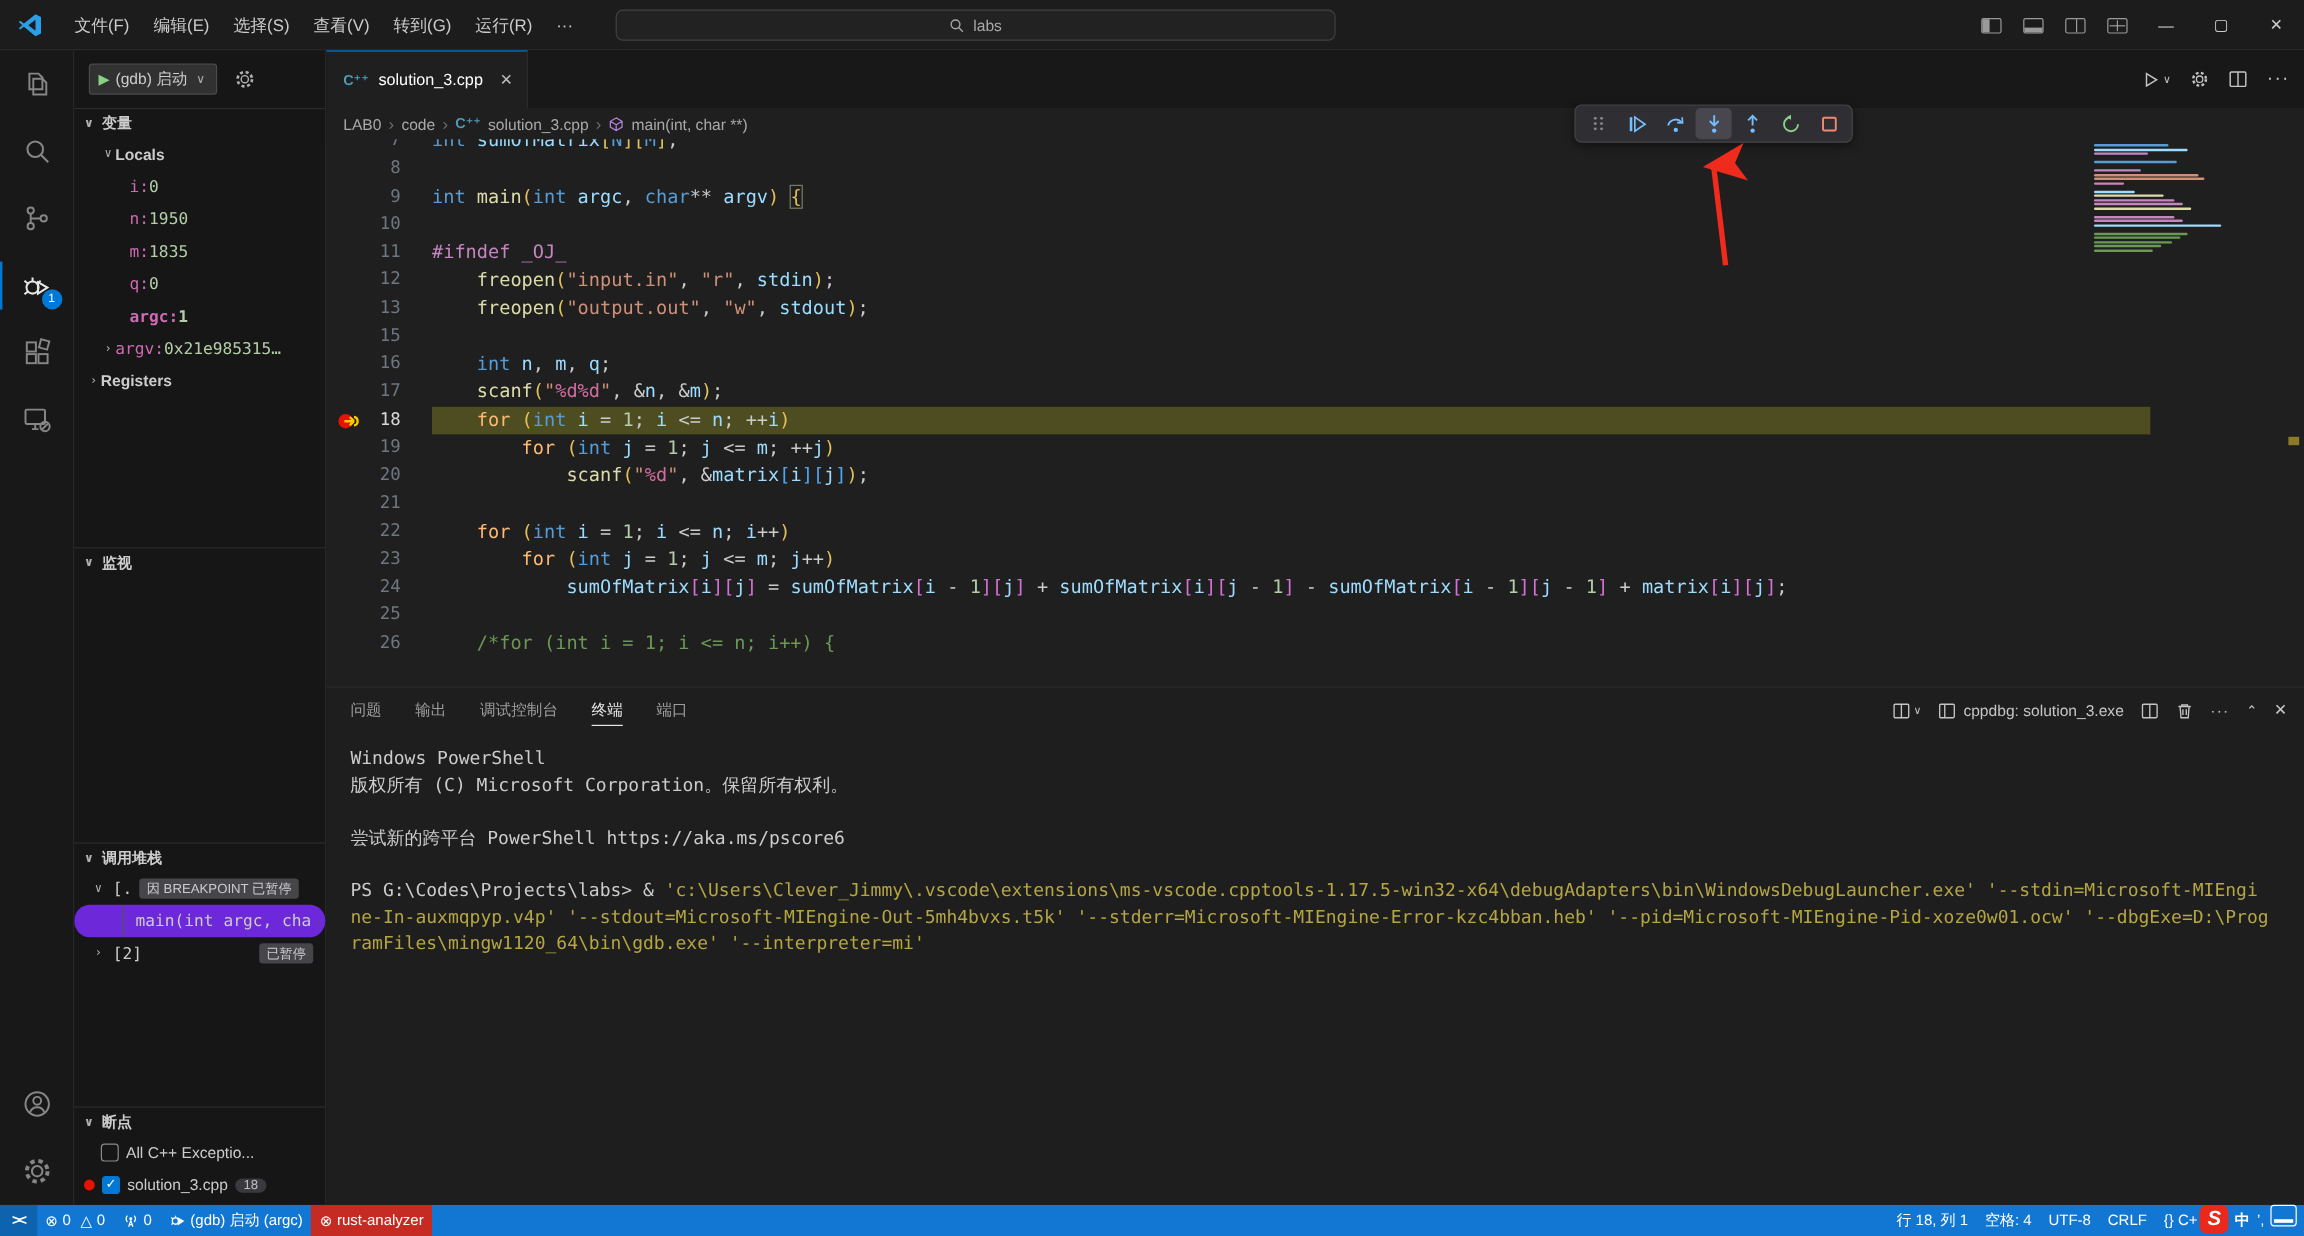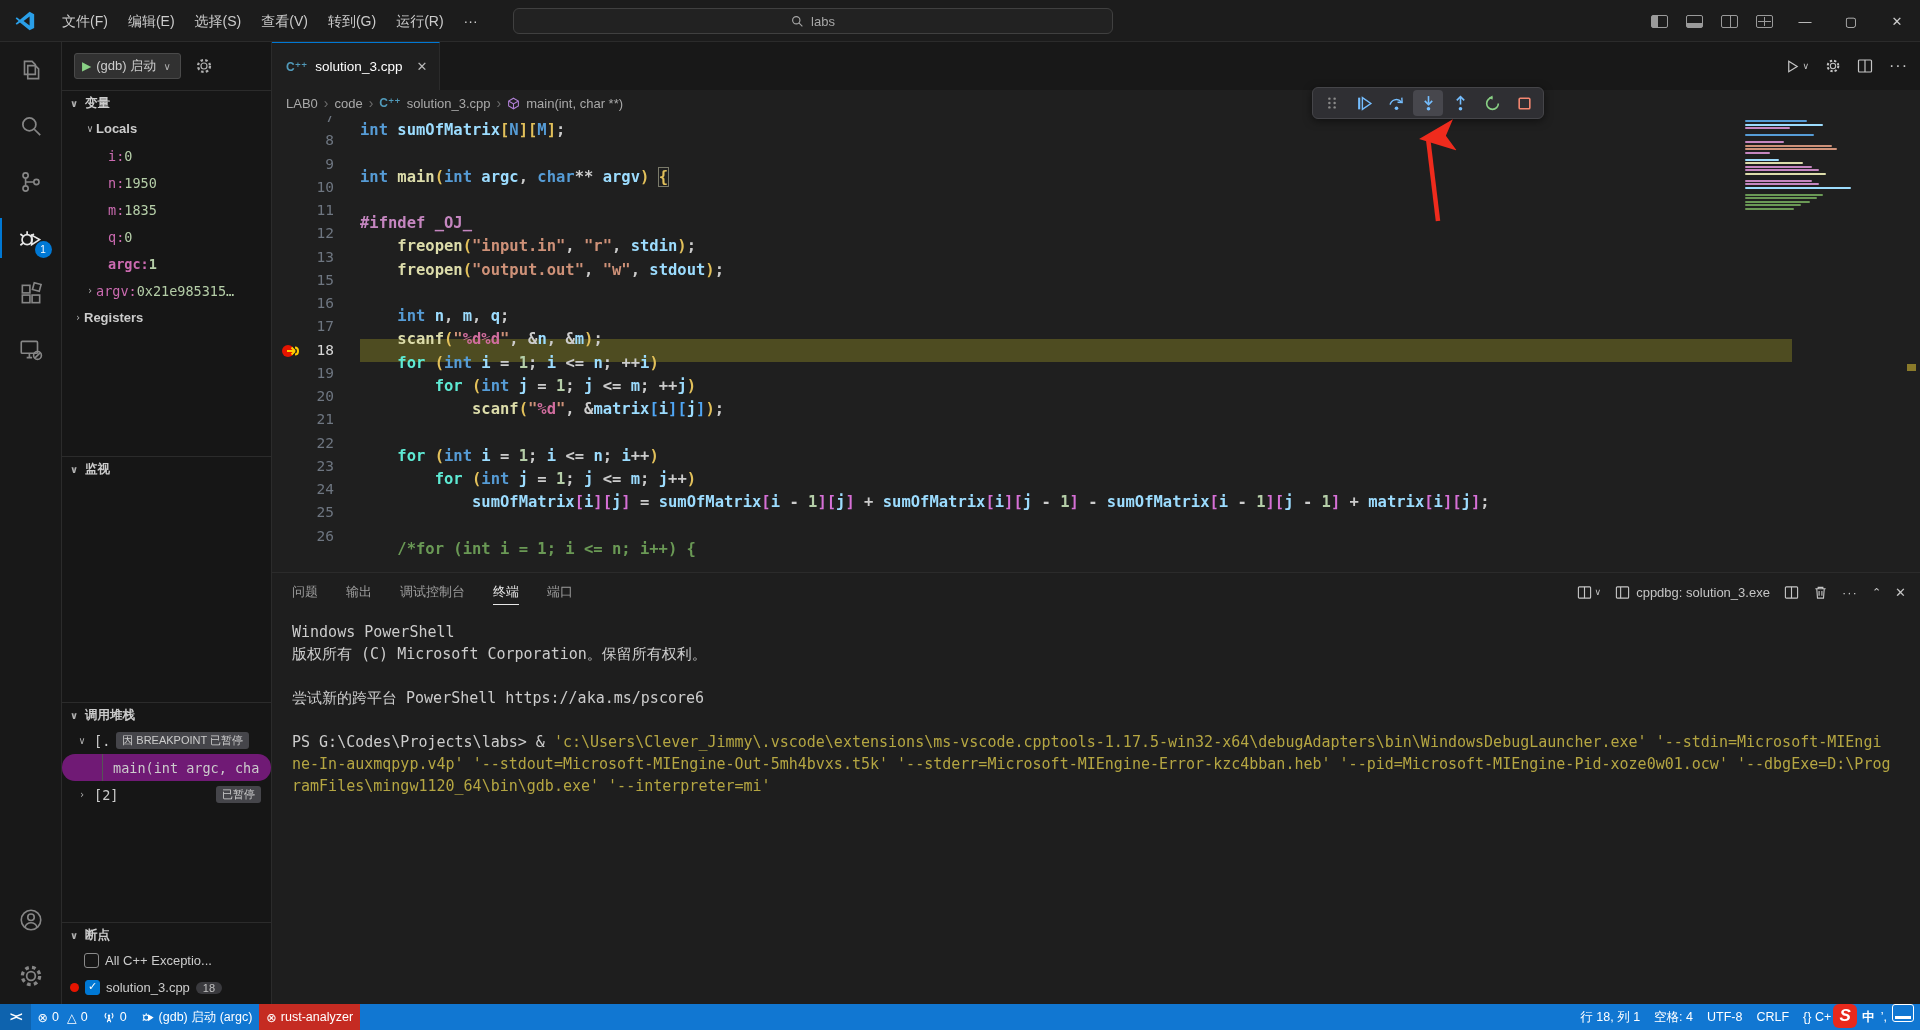--- a/index.html
+++ b/index.html
@@ -54,21 +54,21 @@
   .section { border-top:1px solid #2b2b2b; }
   .sec-head { height:24px; display:flex; align-items:center; gap:5px; padding-left:6px; font-weight:bold;
     font-size:12.5px; color:#cccccc; }
   .chev { color:#b0b0b0; font-size:10px; width:12px; text-align:center; }
   .tree-row { height:27px; display:flex; align-items:center; font-family:"DejaVu Sans Mono",monospace;
     font-size:13.5px; white-space:nowrap; overflow:hidden; }
   .tree-row .lbl-bold { font-family:"Liberation Sans",sans-serif; font-weight:bold; font-size:13px; }
   .vname { color:#cc6bb1; } .vval { color:#b5cea8; }
   .badge { background:#45454a; color:#cccccc; border-radius:3px; padding:1px 6px; font-size:11px;
     font-family:"Liberation Sans",sans-serif; }
-  .stack-frame { background:#701a75;border-radius:13px; }
+  .stack-frame { background:#6d28d9;border-radius:13px; }
   .bp-row { display:flex; align-items:center; gap:6px; height:27px; padding-left:22px; font-size:13px; }
   .cb { width:15px; height:15px; border-radius:3px; border:1px solid #8a8a8a; background:transparent; }
   .cb.checked { background:#0078d4; border-color:#0078d4; position:relative; }
   .cb.checked::after { content:"✓"; position:absolute; left:2px; top:-1px; color:#fff; font-size:11px; }
   .red-dot { width:9px; height:9px; border-radius:50%; background:#e51400; }
   .line-badge { background:#3a3a3e; border-radius:8px; padding:0 7px; font-size:11px; color:#c0c0c0; }
 
   
   .editor-region { flex:1; display:flex; flex-direction:column; position:relative; min-width:0; background:#1f1f1f; }
   .tabbar { height:48px; background:#181818; display:flex; align-items:stretch; position:relative; }
@@ -81,26 +81,26 @@
     color:#a9a9a9; font-size:13px; background:#1f1f1f; }
   .crumb-sep { color:#6d6d6d; font-size:14px; }
 
   
   .code-area { flex:1; position:relative; overflow:hidden; font-family:"DejaVu Sans Mono",monospace;
     font-size:15.5px; }
   .code-row { height:23.25px; line-height:23.25px; white-space:pre; position:relative; }
   .code-row:first-child { margin-top:-10px; }
   .gut { display:inline-block; width:62px; text-align:right; color:#6e7681; font-size:14.5px;
     vertical-align:top; position:relative; z-index:2;}
-  .code-txt { position:absolute; left:88px; top:13px; z-index:2;font-weight:bold; }
+  .code-txt { position:absolute; left:88px; top:0; z-index:2; }
   .code-row.current .gut { color:#d7d7d7; }
   .code-row.current .hl { position:absolute; left:88px; right:128px; top:0; bottom:0; background:#4e4c21; z-index:1; }
   .bp-hit { position:absolute; left:10px; top:4px; width:26px; height:16px; z-index:3; }
   .bp-hit .dot { position:absolute; left:0; top:2px; width:12px; height:12px; border-radius:50%; background:#e51400; }
-  .c-kw{color:#569cd6} .c-ctrl{color:#5eead4} .c-fn{color:#dcdcaa} .c-var{color:#9cdcfe}
+  .c-kw{color:#569cd6} .c-ctrl{color:#fdba74} .c-fn{color:#dcdcaa} .c-var{color:#9cdcfe}
   .c-num{color:#b5cea8} .c-str{color:#ce9178} .c-fmt{color:#d16d9e} .c-op{color:#cccccc}
   .c-pp{color:#c586c0} .c-cm{color:#6a9955} .c-gold{color:#e2c05a} .c-pink{color:#d670d6} .c-blue{color:#4fa6f5}
   .c-goldbox{color:#e2c05a; outline:1px solid #7a7a6a;}
   .minimap { position:absolute; top:4px; right:63px; width:112px; z-index:4; }
   .minimap .mrow { height:2px; margin-bottom:1.5px; border-radius:1px; }
   .scroll-marker { position:absolute; right:4px; top:248px; width:9px; height:7px; background:#8a7a2a; z-index:4; }
 
   
   .dbg-toolbar { position:absolute; left:1040px; top:45px; height:32px; background:#2f2f33;
     border:1px solid #454549; border-radius:6px; box-shadow:0 2px 8px rgba(0,0,0,.5);

